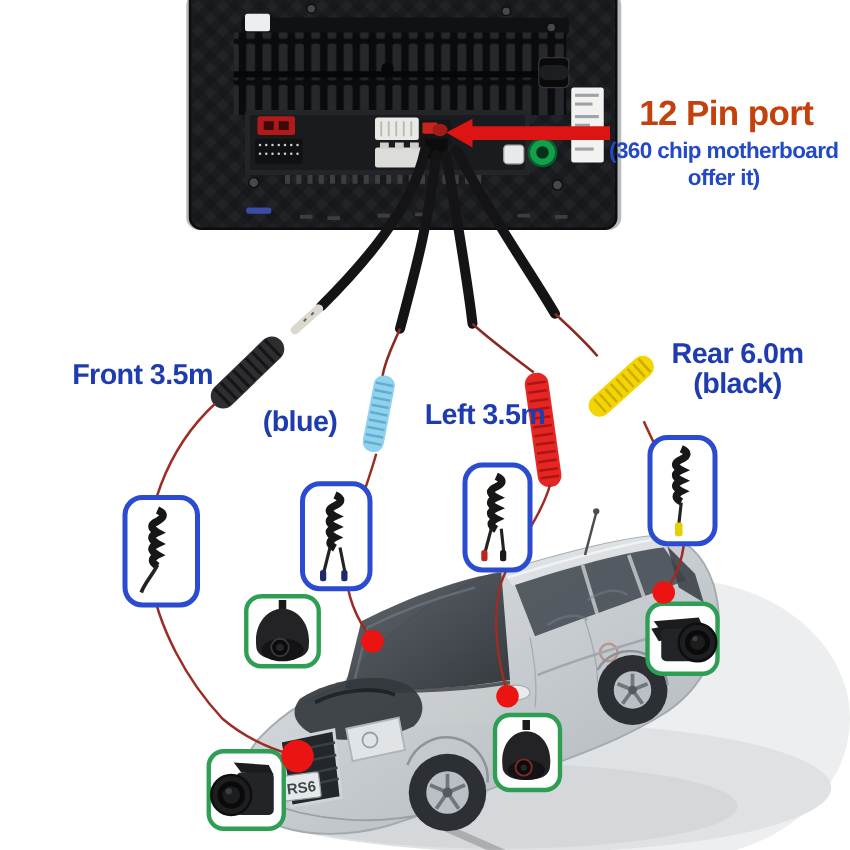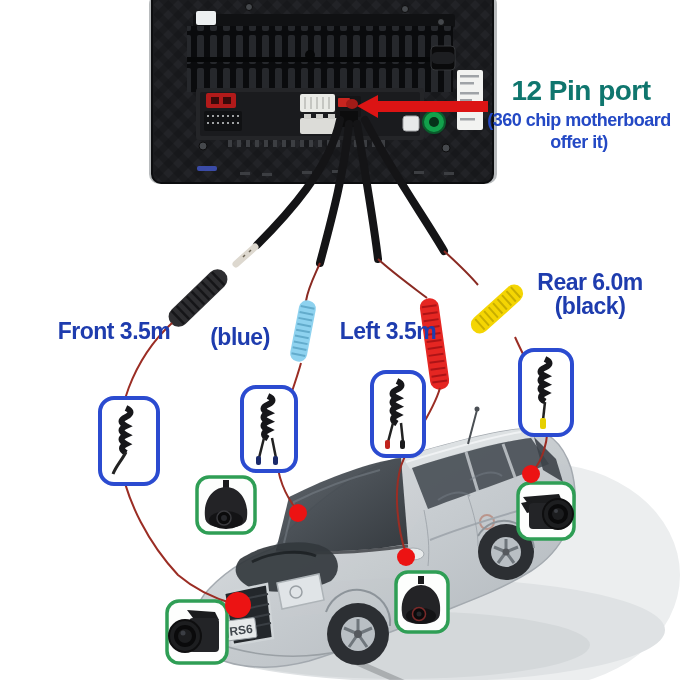--- a/index.html
+++ b/index.html
@@ -3,23 +3,23 @@
 <meta charset="utf-8">
 <style>
   html,body{margin:0;padding:0;background:#ffffff;}
   #stage{position:relative;width:680px;height:680px;background:#ffffff;overflow:hidden;
          font-family:"Liberation Sans",sans-serif;}
   #scene{position:absolute;left:0;top:0;}
   .lbl{position:absolute;font-weight:700;text-align:center;color:#1e3cae;
        line-height:1.04;letter-spacing:-0.5px;}
   .lbl span{display:block;}
   .cable-lbl{font-size:23px;}
-  #port-title{left:496px;top:76px;width:170px;font-size:28px;color:#0f766e;letter-spacing:-0.5px;}
+  #port-title{left:496px;top:76px;width:170px;font-size:28px;color:#c2410c;letter-spacing:-0.5px;}
   #port-subtitle{left:470px;top:110px;width:218px;font-size:18px;color:#2449c5;line-height:1.2;}
-  #lbl-front{left:38px;top:288px;width:152px;margin-top:32px;}
+  #lbl-front{left:38px;top:288px;width:152px;}
   #lbl-right{left:170px;top:326px;width:140px;}
   #lbl-left{left:330px;top:320px;width:116px;}
   #lbl-rear{left:524px;top:271px;width:132px;}
 </style>
 </head>
 <body>
 
 <div id="stage">
 
 <svg id="scene" width="680" height="680" viewBox="0 0 680 680">

